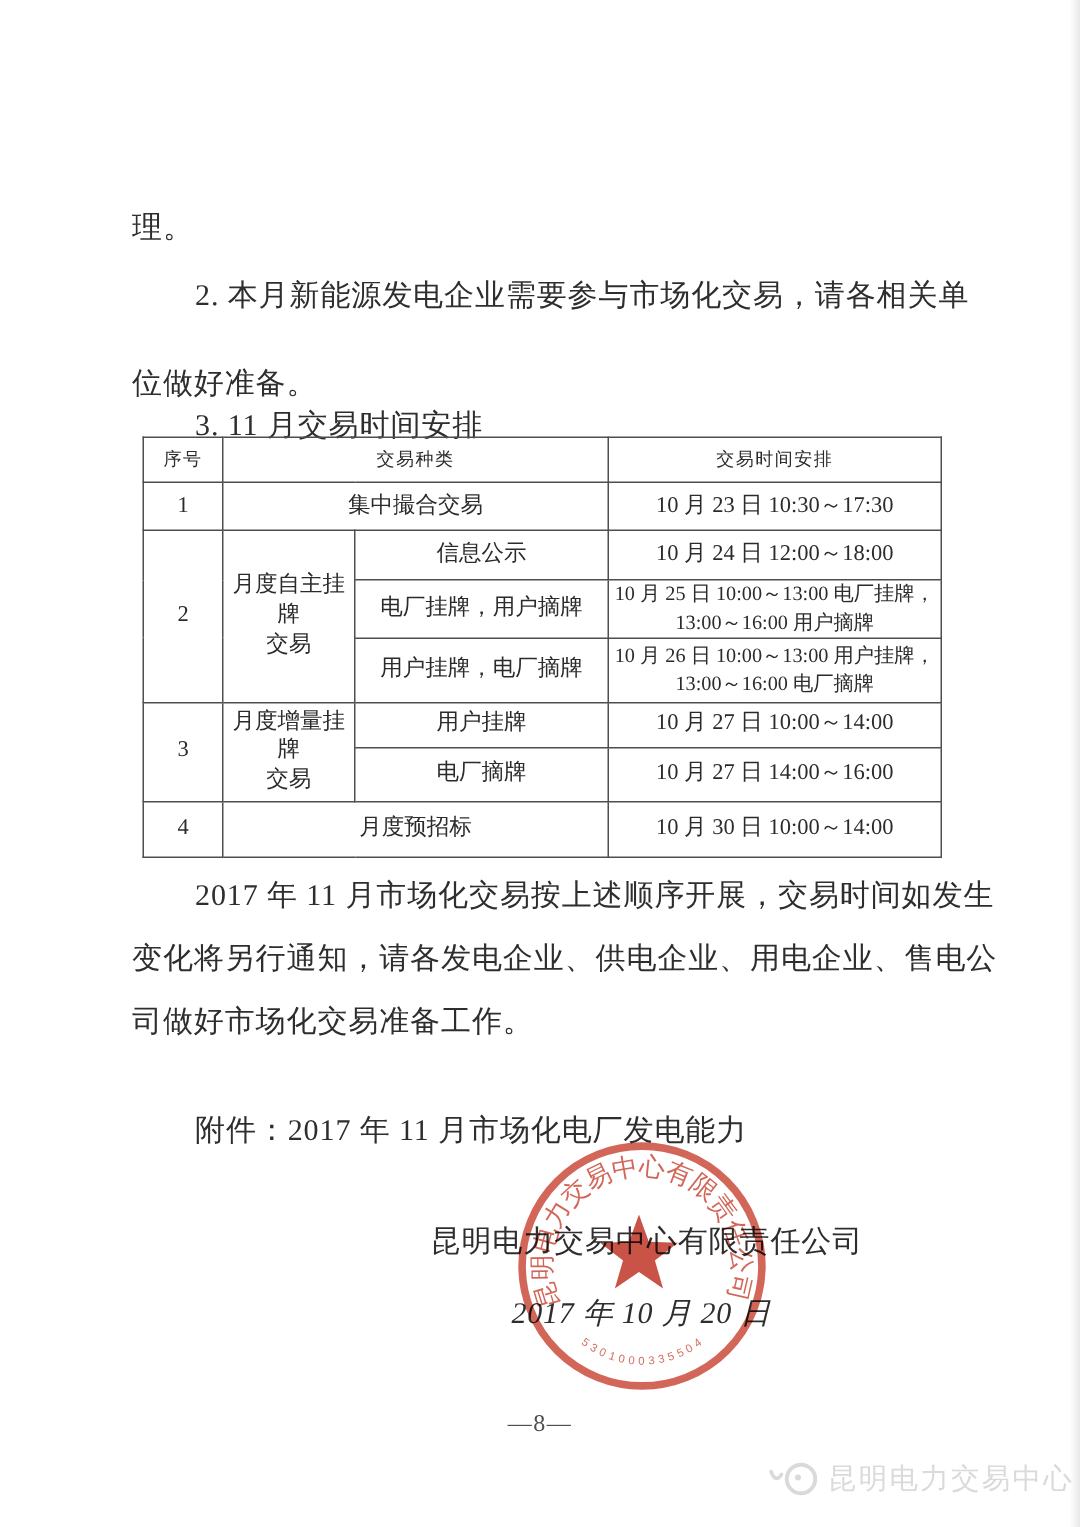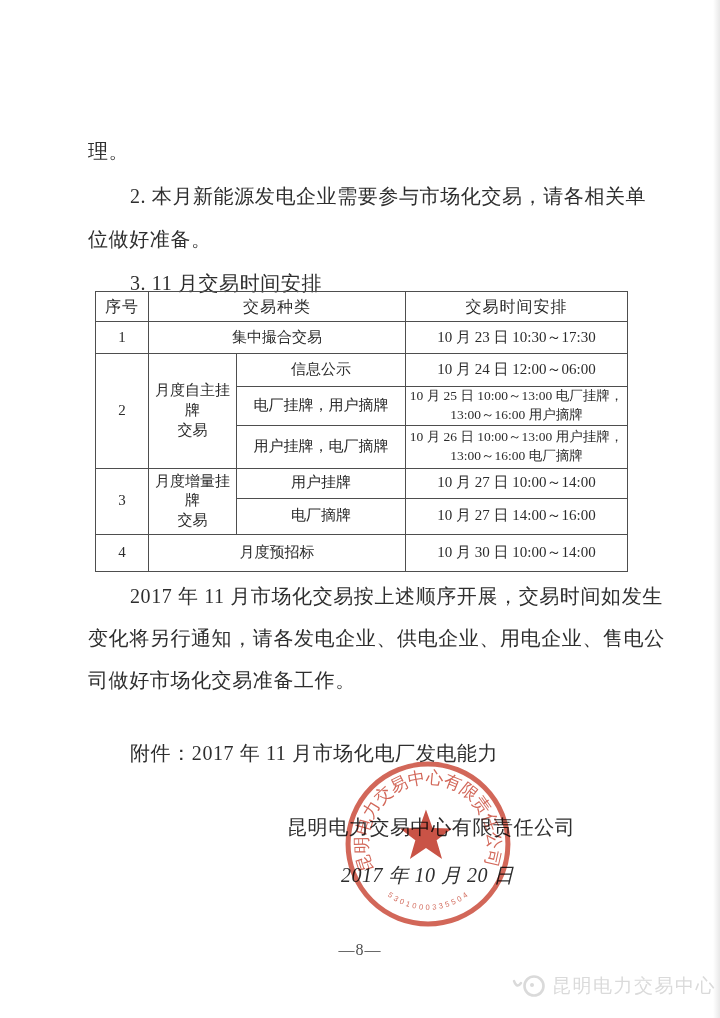--- a/index.html
+++ b/index.html
@@ -17,21 +17,21 @@
   
   table.sched{
     position:absolute;left:95px;top:291px;width:532px;
     border-collapse:collapse;table-layout:fixed;
   }
   table.sched td{
     border:1px solid #4e4e4e;text-align:center;vertical-align:middle;
     font-size:15px;color:#2b2b2b;padding:0 2px;white-space:pre-line;line-height:1.32;
     overflow:hidden;
   }
-  table.sched td.hdr{font-size:16px;letter-spacing:1px;}
+  table.sched td.hdr{font-size:12px;letter-spacing:1px;}
   table.sched td.small{font-size:13.5px;line-height:1.4;}
 
   
   .seal{position:absolute;left:342px;top:758px;width:172px;height:172px;
     mix-blend-mode:multiply;opacity:.88;}
 
   
   .sig{position:absolute;left:287px;top:814px;font-size:20px;letter-spacing:.6px;white-space:nowrap;}
   .date{position:absolute;left:341px;top:862px;font-size:20px;letter-spacing:.5px;white-space:nowrap;font-style:italic;}
 
@@ -43,21 +43,21 @@
   .wm-label{font-family:"Liberation Sans","DejaVu Sans",sans-serif;font-size:19px;
     color:#dadada;letter-spacing:1.5px;white-space:nowrap;}
 </style>
 </head>
 <body>
 
 <div class="page">
 
   <div class="tline flush" style="top:138px">理。</div>
   <div class="tline indent" style="top:183px">2. 本月新能源发电企业需要参与市场化交易，请各相关单</div>
-  <div class="tline flush" style="top:226px">位做好准备。</div>
+  <div class="tline flush" style="top:242px">位做好准备。</div>
   <div class="tline indent" style="top:270px">3. 11 月交易时间安排</div>
 
   <table class="sched">
     <colgroup>
       <col style="width:53px">
         <col style="width:88px">
         <col style="width:169px">
         <col style="width:222px">
     </colgroup>
     <tbody>
@@ -69,21 +69,21 @@
     <tr style="height:32px">
       <td>1</td>
       <td colspan="2">集中撮合交易</td>
       <td>10 月 23 日 10:30～17:30</td>
     </tr>
     <tr style="height:33px">
       <td rowspan="3">2</td>
       <td rowspan="3">月度自主挂牌
 交易</td>
       <td>信息公示</td>
-      <td>10 月 24 日 12:00～06:00</td>
+      <td>10 月 24 日 12:00～18:00</td>
     </tr>
     <tr style="height:36px">
       <td>电厂挂牌，用户摘牌</td>
       <td class="small">10 月 25 日 10:00～13:00 电厂挂牌，
 13:00～16:00 用户摘牌</td>
     </tr>
     <tr style="height:43px">
       <td>用户挂牌，电厂摘牌</td>
       <td class="small">10 月 26 日 10:00～13:00 用户挂牌，
 13:00～16:00 电厂摘牌</td>

